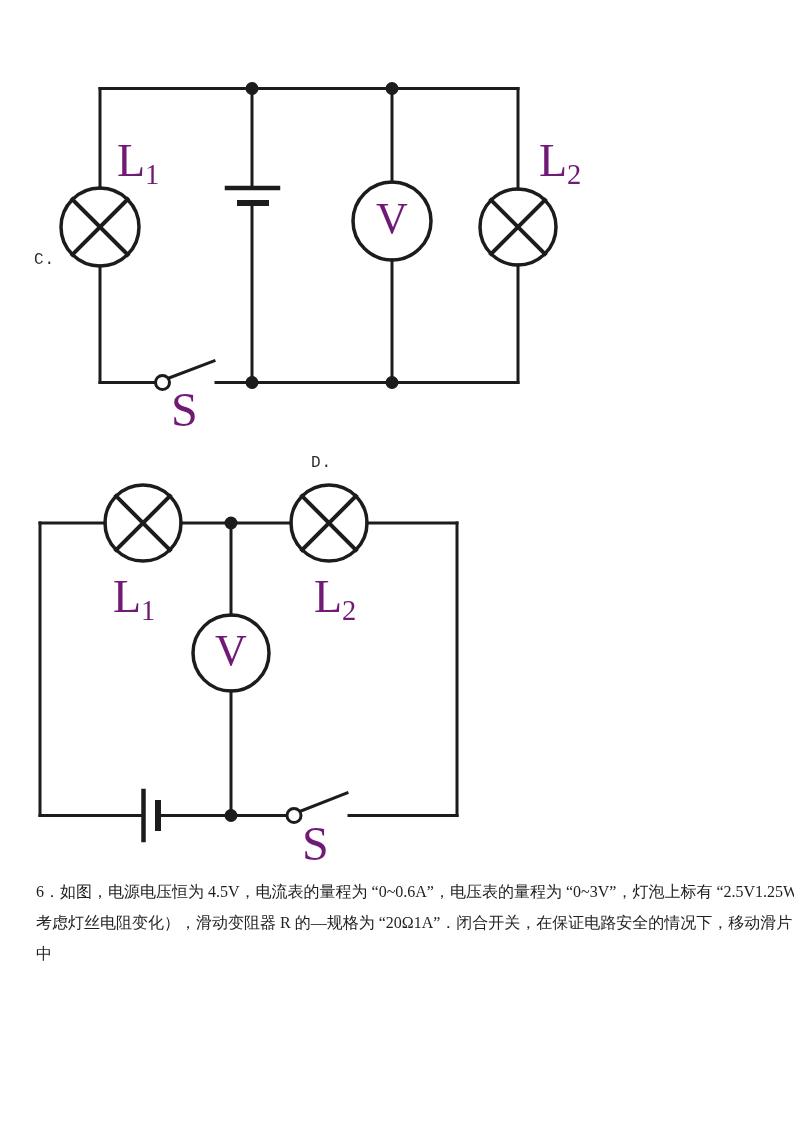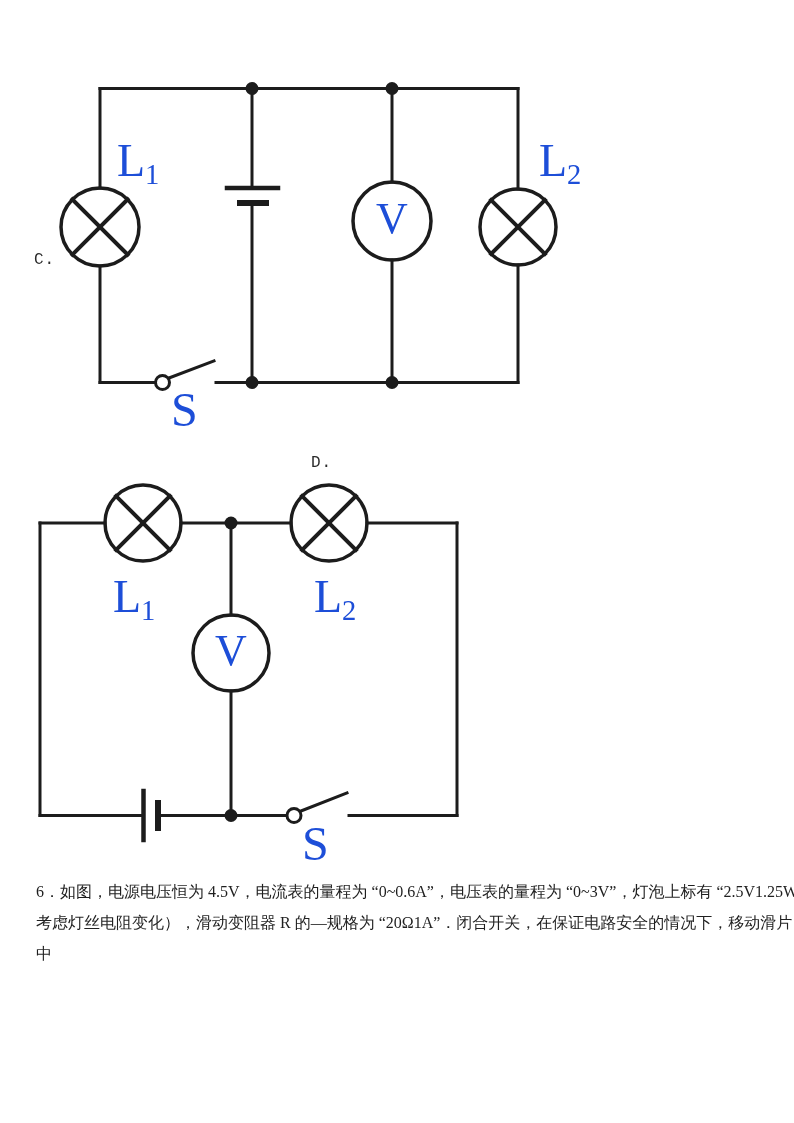--- a/index.html
+++ b/index.html
@@ -4,21 +4,21 @@
 <style>
   html,body{margin:0;padding:0;background:#ffffff;}
   .page{
     position:relative;
     width:794px;height:1123px;
     background:#ffffff;
     overflow:hidden;
     font-family:"Liberation Serif","DejaVu Serif",serif;
   }
   .layer{position:absolute;left:0;top:0;}
-  .label{position:absolute;color:#1d4ed8;line-height:1;white-space:nowrap;}
+  .label{position:absolute;color:#701a75;line-height:1;white-space:nowrap;}
   .lamp-label{font-size:46px;font-family:"Liberation Serif","DejaVu Serif",serif;}
   .lamp-label sub{font-size:0.62em;vertical-align:-0.28em;}
   .meter-label{font-size:44px;transform:translate(-50%,-54%);font-family:"Liberation Serif","DejaVu Serif",serif;}
   .switch-label{font-size:48px;font-family:"Liberation Serif","DejaVu Serif",serif;}
   .option-label{font-size:16px;font-family:"Liberation Mono","DejaVu Sans Mono",monospace;letter-spacing:1px;color:#2a2a2a;}
   .question{
     position:absolute;left:36px;top:876px;width:742px;
     color:#1f1f1f;font-size:16px;line-height:31px;
   }
   .question .qline{white-space:nowrap;}

